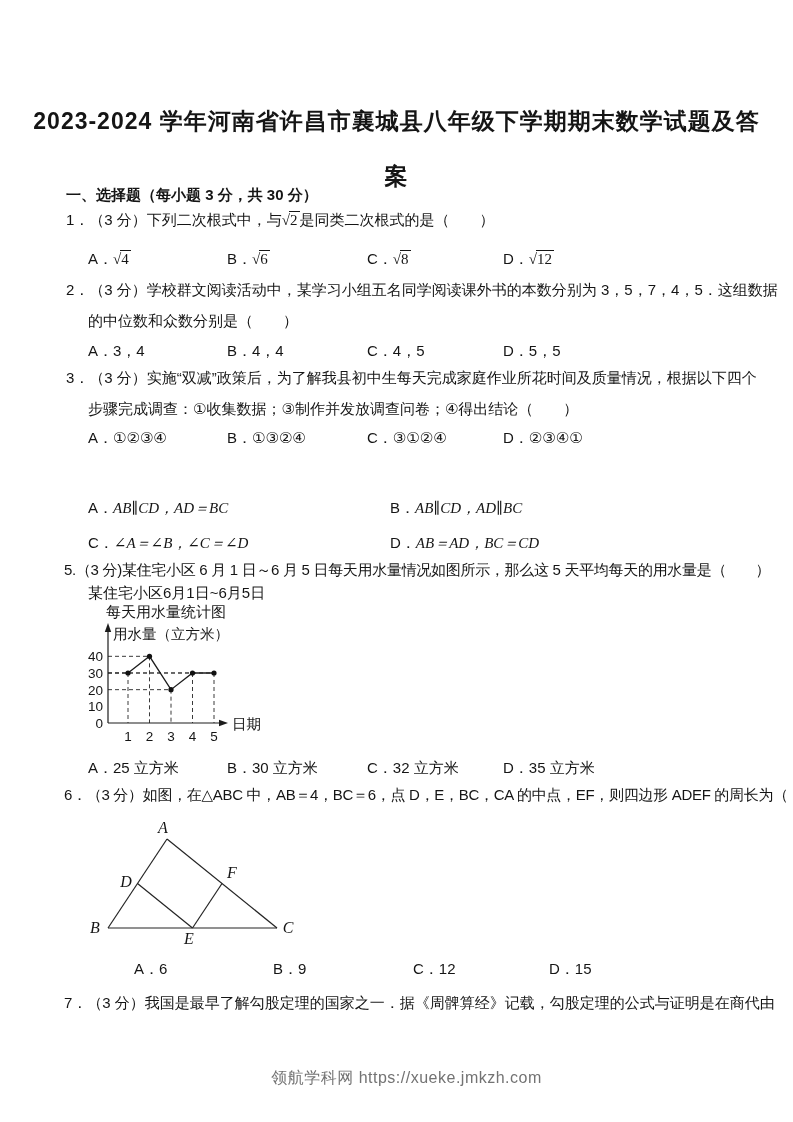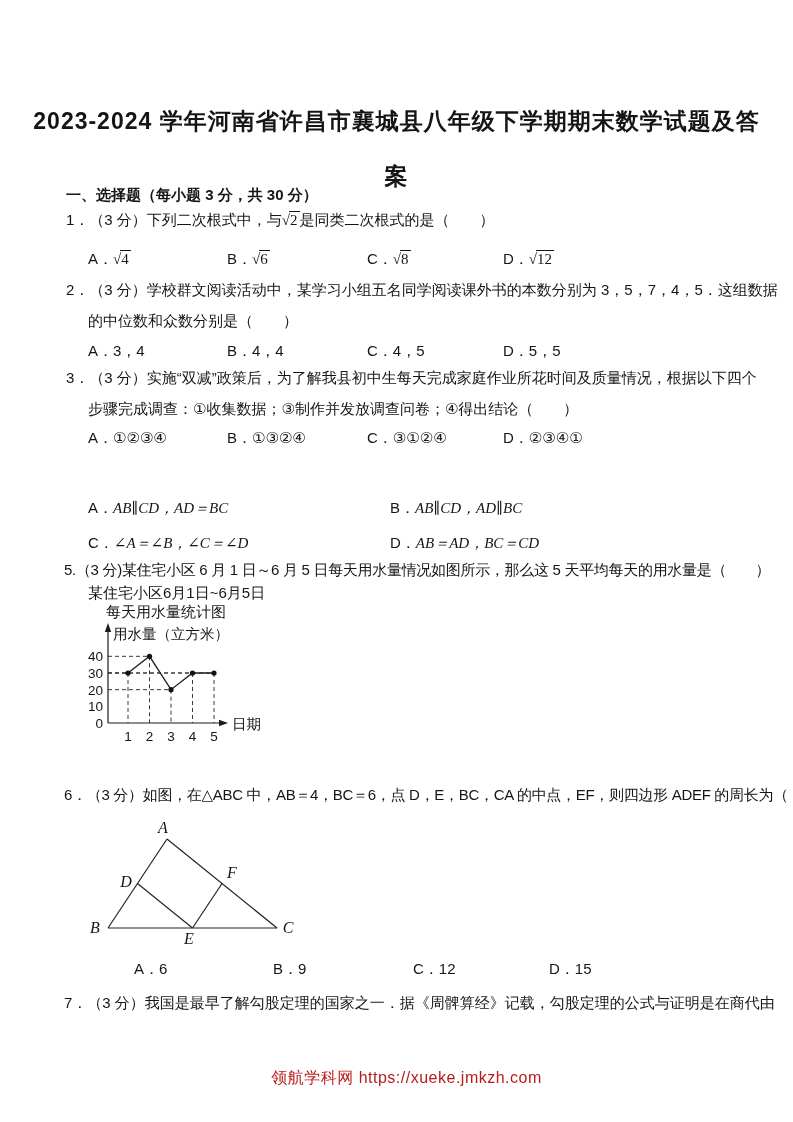--- a/index.html
+++ b/index.html
@@ -31,21 +31,21 @@
   .dash   { stroke:#3a3a3a; stroke-width:1; stroke-dasharray:4 3; }
   .series { fill:none; stroke:#1c1c1c; stroke-width:1.3; }
   .dot    { fill:#111; }
   .tick   { font-size:13.5px; }
   .yt { text-anchor:end; }
   .xt { text-anchor:middle; }
   .lbl { font-size:14.5px; }
   .tri-line { stroke:#242424; stroke-width:1.2; }
   .tri-lbl { font-family:"Liberation Serif","DejaVu Serif",serif; font-style:italic;
     font-size:16px; text-anchor:middle; }
-  .footer { left:0; right:0; text-align:center; font-size:16px; color:#b91c1c; letter-spacing:0.5px;margin-left:20px; }
+  .footer { left:0; right:0; text-align:center; font-size:16px; color:#737373; letter-spacing:0.5px;margin-left:20px; }
 </style>
 </head>
 <body>
 
 <div class="page">
 
   <div class="abs doc-title" style="top:94px;">
     <div>2023-2024 学年河南省许昌市襄城县八年级下学期期末数学试题及答</div>
     <div>案</div>
   </div>
@@ -121,20 +121,26 @@
       <text x="18" y="43.31999999999999" class="tick yt">40</text>
       <text x="43" y="123" class="tick xt">1</text>
       <text x="64.5" y="123" class="tick xt">2</text>
       <text x="86" y="123" class="tick xt">3</text>
       <text x="107.5" y="123" class="tick xt">4</text>
       <text x="129" y="123" class="tick xt">5</text>
       <text x="28" y="21" class="lbl">用水量（立方米）</text>
       <text x="147" y="111" class="lbl">日期</text>
     </svg>
 
+  <div class="abs opt-row" style="top:759px;">
+    <span class="c1">A．25 立方米</span>
+    <span class="c2">B．30 立方米</span>
+    <span class="c3">C．32 立方米</span>
+    <span class="c4">D．35 立方米</span>
+  </div>
 
   <div class="abs stem tight" style="top:786px;left:64px;">6．（3 分）如图，在△ABC 中，AB＝4，BC＝6，点 D，E，BC，CA 的中点，EF，则四边形 ADEF 的周长为（　　）</div>
 
   <svg class="abs" style="top:818px;left:85px;" width="230" height="140" viewBox="0 0 230 140">
     <line class="tri-line" x1="82" y1="21" x2="23" y2="110"></line>
     <line class="tri-line" x1="23" y1="110" x2="192" y2="110"></line>
     <line class="tri-line" x1="192" y1="110" x2="82" y2="21"></line>
     <line class="tri-line" x1="52.5" y1="65.5" x2="107.5" y2="110"></line>
     <line class="tri-line" x1="107.5" y1="110" x2="137" y2="65.5"></line>
     <text class="tri-lbl" x="78" y="15">A</text>

